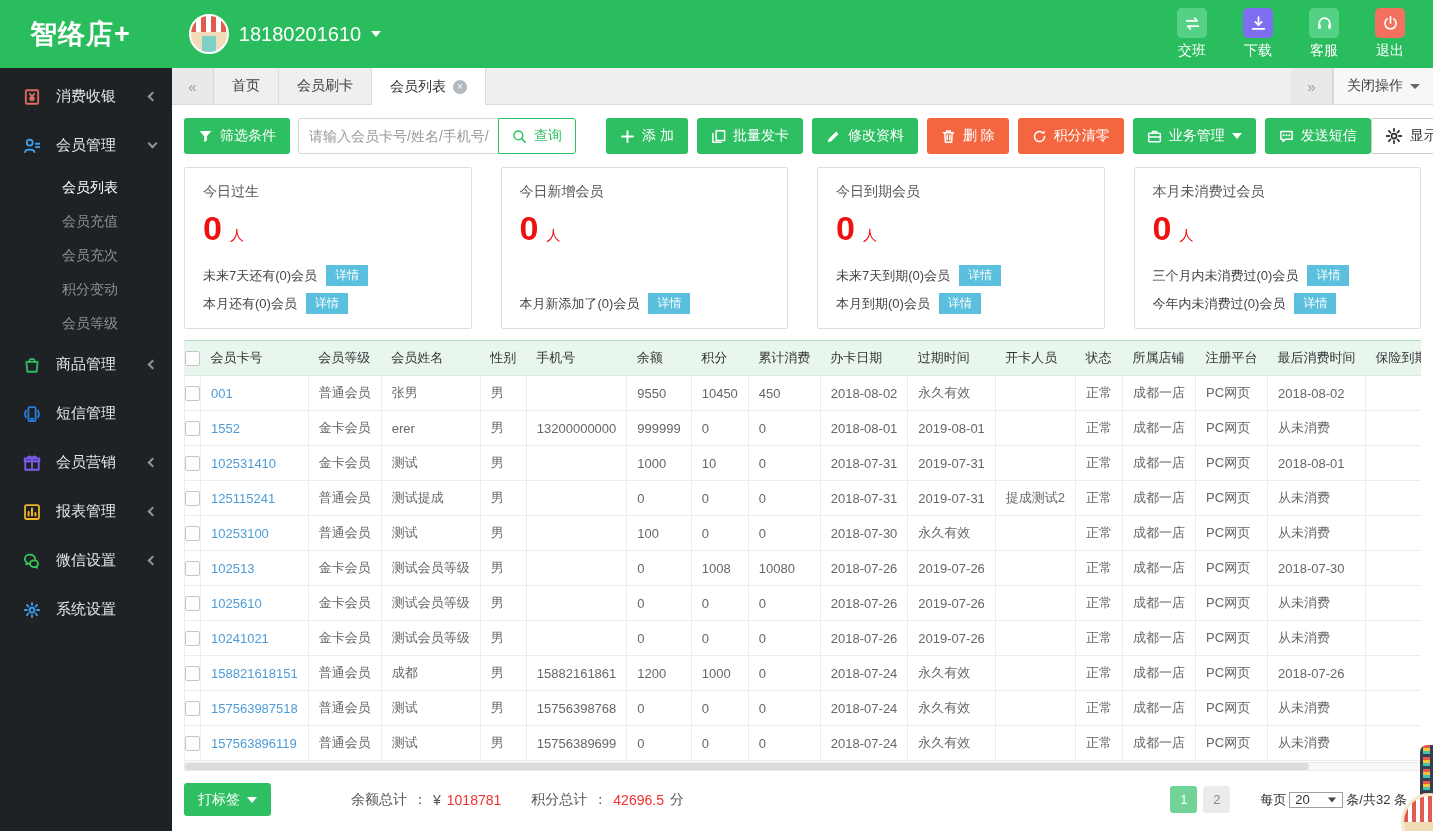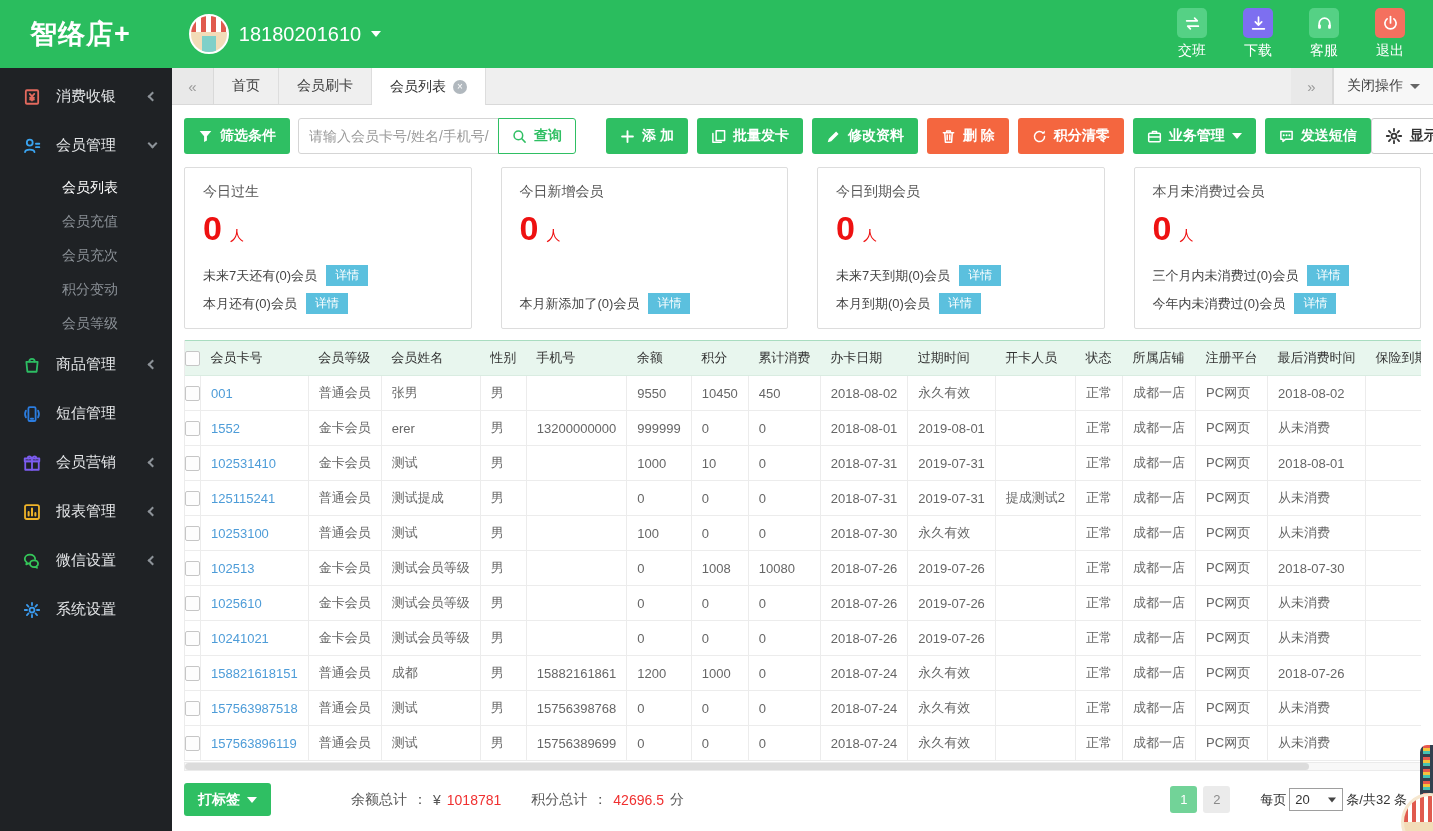--- a/index.html
+++ b/index.html
@@ -43,21 +43,21 @@
   .tab.active { background:#fff; color:#333; margin-bottom:-1px; }
   .tab-close { width:14px; height:14px; border-radius:50%; background:#b1b8be; color:#fff; font-size:10px; line-height:13px; text-align:center; }
   .tabbar .spacer { flex:1; }
   .close-ops { display:flex; align-items:center; gap:7px; padding:0 13px; border-left:1px solid #d9d9d9; background:#f7f7f7; font-size:14px; color:#444; cursor:pointer; }
   .close-ops .caret { color:#666; border-top-width:5px; }
 
   .content { flex:1; padding:13px 12px 0 12px; position:relative; overflow:hidden; }
 
   
   .toolbar { display:flex; align-items:center; }
-  .btn { height:36px; border-radius:3px; display:flex; align-items:center; gap:7px; padding:0 13px; font-size:14px; cursor:pointer; border:1px solid transparent; white-space:nowrap;font-weight:bold; }
+  .btn { height:36px; border-radius:3px; display:flex; align-items:center; gap:7px; padding:0 13px; font-size:14px; cursor:pointer; border:1px solid transparent; white-space:nowrap; }
   .btn.green { background:#2fbf63; color:#fff; }
   .btn.orange { background:#f4663f; color:#fff; }
   .btn.ghost-green { background:#fff; color:#2fbf63; border-color:#2fbf63; }
   .btn.white { background:#fff; color:#333; border-color:#ccc; }
   .btn .caret { border-top-color:#fff; }
   .search-input { height:36px; width:268px; border:1px solid #d5d5d5; border-radius:3px; margin-left:8px; padding:0 10px; font-size:14px; color:#333; font-family:inherit; }
   .search-input::placeholder { color:#9a9a9a; }
   .toolbar .q { margin-left:-3px; border-top-left-radius:0; border-bottom-left-radius:0;justify-content:flex-end; }
   .tb-group { display:flex; gap:9px; margin-left:30px; }
   .toolbar .right { margin-left:auto; display:flex; gap:9px; }
@@ -86,21 +86,21 @@
   .hscroll { height:9px; background:#f8f8f8; border:1px solid #ebebeb; margin-top:1px; }
   .hscroll .thumb { height:7px; width:91%; background:#dcdcdc; border-radius:4px; }
 
   
   .foot { display:flex; align-items:center; margin-top:12px; padding-right:14px; }
   .foot .totals { margin-left:80px; font-size:14px; color:#555; display:flex; align-items:center; gap:6px; }
   .red { color:#f03030; }
   .pager { margin-left:auto; display:flex; align-items:center; gap:6px; font-size:13px; color:#333; }
   .page-btn { min-width:27px; height:27px; border-radius:3px; background:#ebebeb; color:#8a8a8a; display:flex; align-items:center; justify-content:center; font-size:13px; cursor:pointer; }
   .page-btn.active { background:#72d398; color:#fff; }
-  .pp-select { width:54px; height:23px; border:1px solid #9e9e9e; display:flex; align-items:center; justify-content:space-between; padding:0 5px; margin:0 3px; cursor:pointer; background:#fff; }
+  .pp-select { width:54px; height:16px; border:1px solid #9e9e9e; display:flex; align-items:center; justify-content:space-between; padding:0 5px; margin:0 3px; cursor:pointer; background:#fff; }
   .pp-select .caret { border-top-color:#444; transform:scale(.8); }
   .pager .pp-wrap { margin-left:24px; display:flex; align-items:center; }
 
   
   .float-widget { position:absolute; right:0; bottom:6px; width:40px; height:80px; }
   .fw-bar { position:absolute; right:0; top:0; width:13px; height:66px; border-radius:7px 0 0 7px; background:#33404f;
       background-image:repeating-linear-gradient(180deg,#e8574b 0 3px,#f5c33c 3px 6px,#46c2b2 6px 9px,#33404f 9px 12px);
       background-size:7px 100%; background-position:3px 0; background-repeat:no-repeat; background-color:#33404f; }
   .fw-circle { position:absolute; right:-26px; bottom:-26px; width:58px; height:58px; border-radius:50%; background:#f2dcb8; overflow:hidden; border:3px solid #f6e7cf; }
   .fw-circle .awning { position:absolute; top:0; left:0; right:0; height:50%; background:repeating-linear-gradient(90deg,#e05a4e 0 4px,#fff 4px 8px); }

